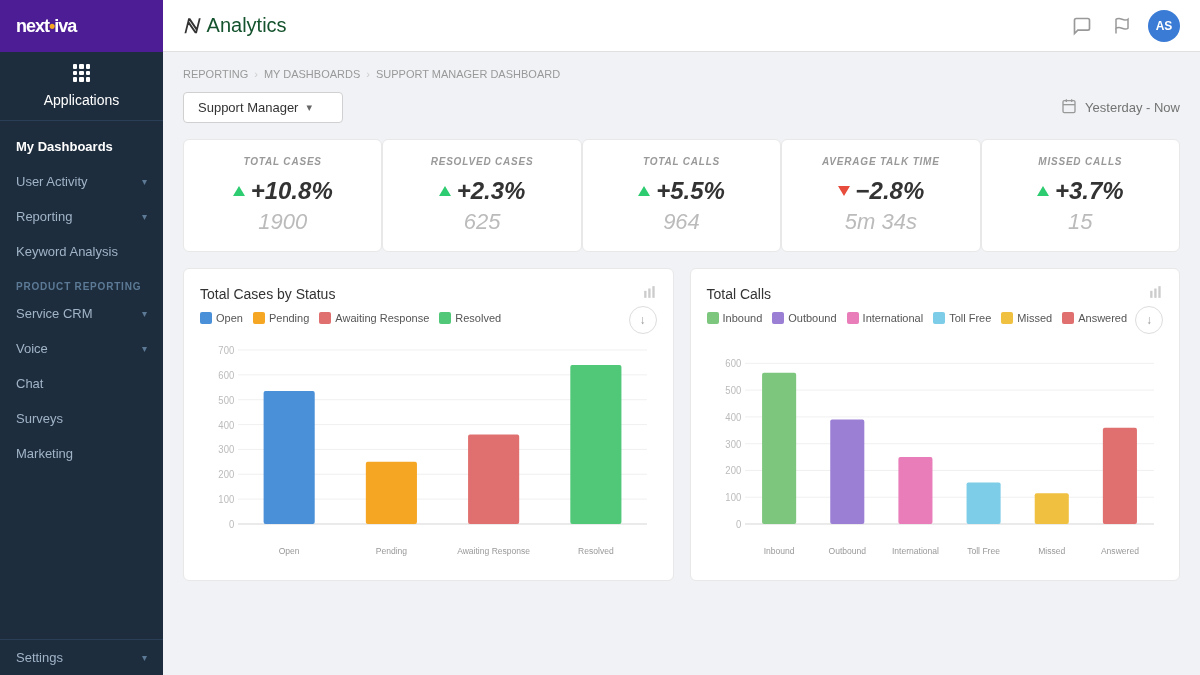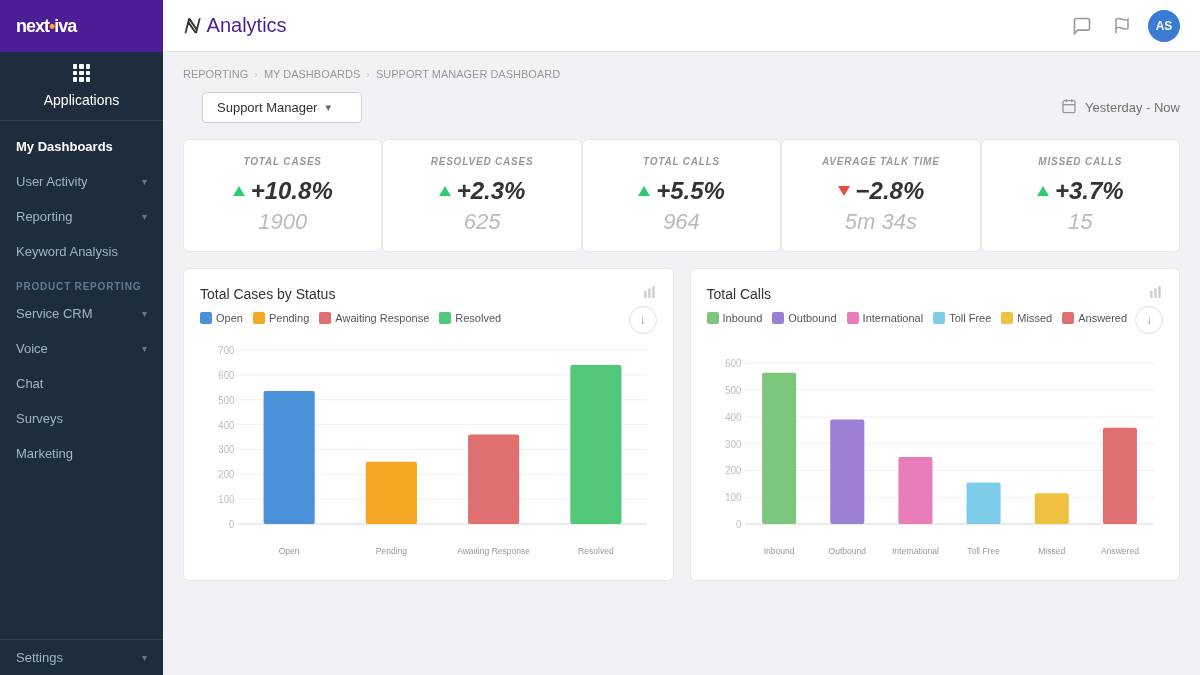--- a/index.html
+++ b/index.html
@@ -19,35 +19,35 @@
     .chevron { font-size: 10px; color: #5c7a96; }
     .sidebar-bottom { border-top: 1px solid #2a3f55; }
 
     
     .main { flex: 1; display: flex; flex-direction: column; overflow: hidden; }
 
     
     .topbar { background: white; height: 52px; display: flex; align-items: center; justify-content: space-between; padding: 0 20px; border-bottom: 1px solid #e0e0e0; }
     .topbar-left { display: flex; align-items: center; gap: 8px; }
     .analytics-icon { color: #1e2d3d; font-size: 18px; font-weight: bold; }
-    .topbar-title { font-size: 20px; font-weight: 400; color: #4c1d95; }
+    .topbar-title { font-size: 20px; font-weight: 400; color: #14532d; }
     .topbar-right { display: flex; align-items: center; gap: 12px; }
     .topbar-icon { width: 28px; height: 28px; display: flex; align-items: center; justify-content: center; color: #999; font-size: 16px; cursor: pointer; }
     .avatar { width: 32px; height: 32px; background: #3a7bd5; border-radius: 50%; display: flex; align-items: center; justify-content: center; color: white; font-size: 12px; font-weight: 600; }
 
     
     .content { flex: 1; padding: 16px 20px; overflow-y: auto; }
 
     
     .breadcrumb { display: flex; align-items: center; gap: 6px; font-size: 11px; color: #999; margin-bottom: 12px; }
     .breadcrumb span { color: #999; }
     .breadcrumb .sep { color: #ccc; }
 
     
-    .toolbar { display: flex; align-items: center; justify-content: space-between; margin-bottom: 16px; margin-left: 19px; }
+    .toolbar { display: flex; align-items: center; justify-content: space-between; margin-bottom: 16px; }
     .dropdown-btn { display: flex; align-items: center; gap: 8px; padding: 7px 14px; border: 1px solid #d0d0d0; border-radius: 4px; background: white; font-size: 13px; color: #333; cursor: pointer; min-width: 160px; }
     .dropdown-arrow { color: #666; font-size: 11px; }
     .date-range { display: flex; align-items: center; gap: 8px; font-size: 13px; color: #737373; }
     .cal-icon { color: #999; }
 
     
     .kpi-row { display: grid; grid-template-columns: repeat(5, 1fr); gap: 0; margin-bottom: 16px; font-style: italic; }
     .kpi-card { background: white; border-radius: 6px; padding: 16px; text-align: center; border: 1px solid #e8e8e8; }
     .kpi-label { font-size: 10px; font-weight: 700; letter-spacing: 0.8px; color: #999; text-transform: uppercase; margin-bottom: 10px; }
     .kpi-change { display: flex; align-items: center; justify-content: center; gap: 6px; margin-bottom: 4px; }

